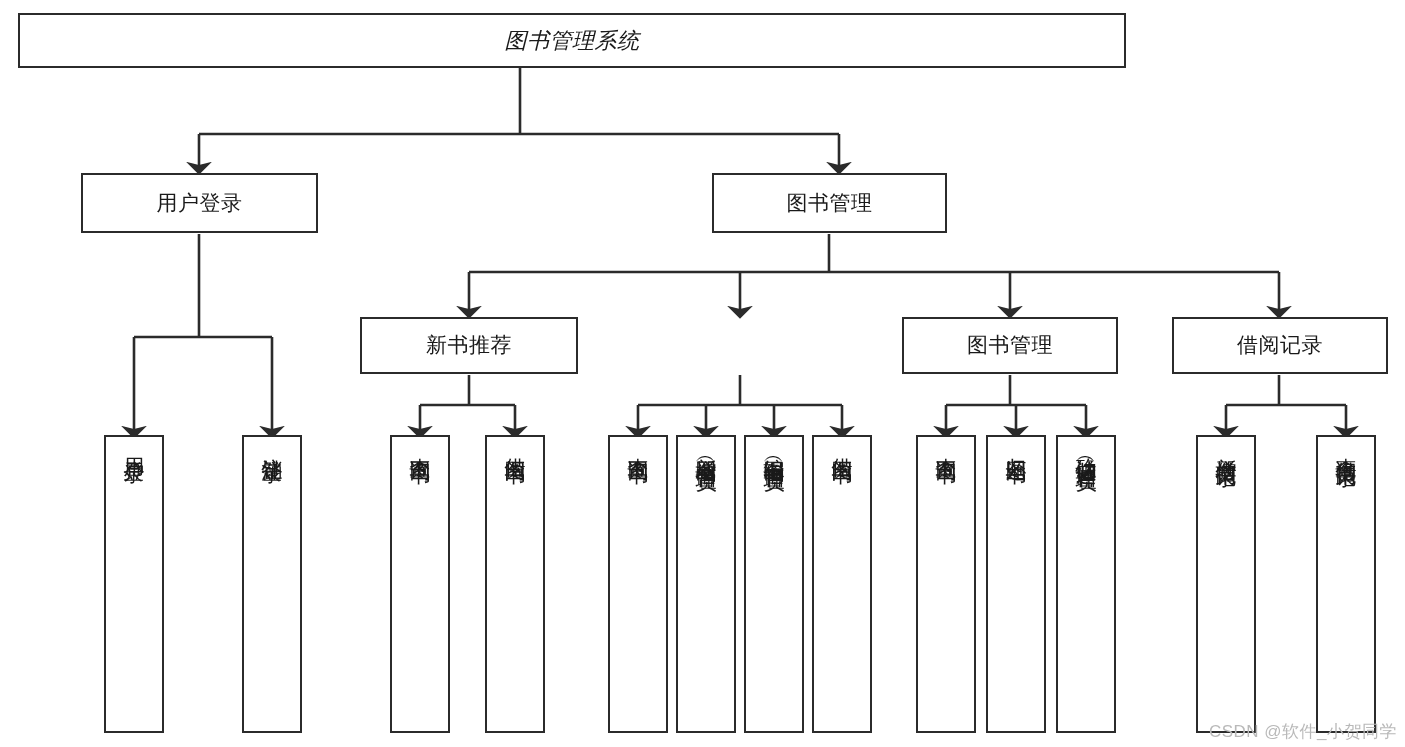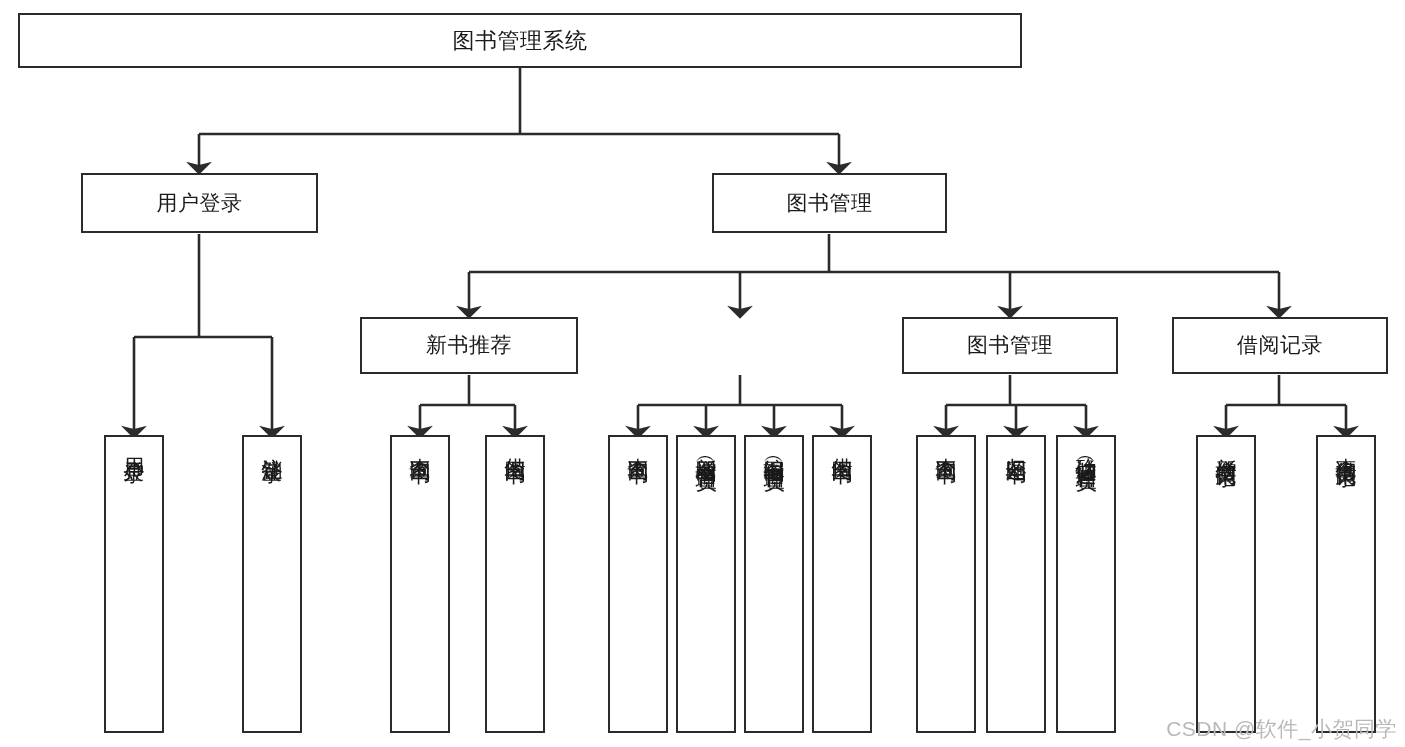--- a/index.html
+++ b/index.html
@@ -61,21 +61,21 @@
     text-orientation: upright;
     font-size: 21px;
     line-height: 1.05;
     letter-spacing: 2px;
     white-space: pre-line;
   }
   .watermark {
     position: absolute;
     right: 8px;
     bottom: 4px;
-    font-size: 21px;
+    font-size: 17px;
     color: #b9b9b9;
     white-space: nowrap;
     letter-spacing: 0.5px;
     user-select: none;
   }
 </style>
 </head>
 <body>
 
 <div id="diagram-root">
@@ -123,21 +123,21 @@
       <path d="M1016,405 L1016,432" marker-end="url(#arrowhead)"></path>
       <path d="M1086,405 L1086,432" marker-end="url(#arrowhead)"></path>
 
       <path d="M1279,375 L1279,405"></path>
       <path d="M1226,405 L1346,405"></path>
       <path d="M1226,405 L1226,432" marker-end="url(#arrowhead)"></path>
       <path d="M1346,405 L1346,432" marker-end="url(#arrowhead)"></path>
     </g>
   </svg>
 
-  <div class="node horiz root" style="left:18px; top:13px; width:1004px; height:55px;">
+  <div class="node horiz root" style="left:18px; top:13px; width:1108px; height:55px;font-style:italic;">
     <span class="node-label">图书管理系统</span>
   </div>
 
   <div class="node horiz" style="left:81px; top:173px; width:237px; height:60px;">
     <span class="node-label">用户登录</span>
   </div>
 
   <div class="node horiz" style="left:360px; top:317px; width:218px; height:57px;">
     <span class="node-label">新书推荐</span>
   </div>

